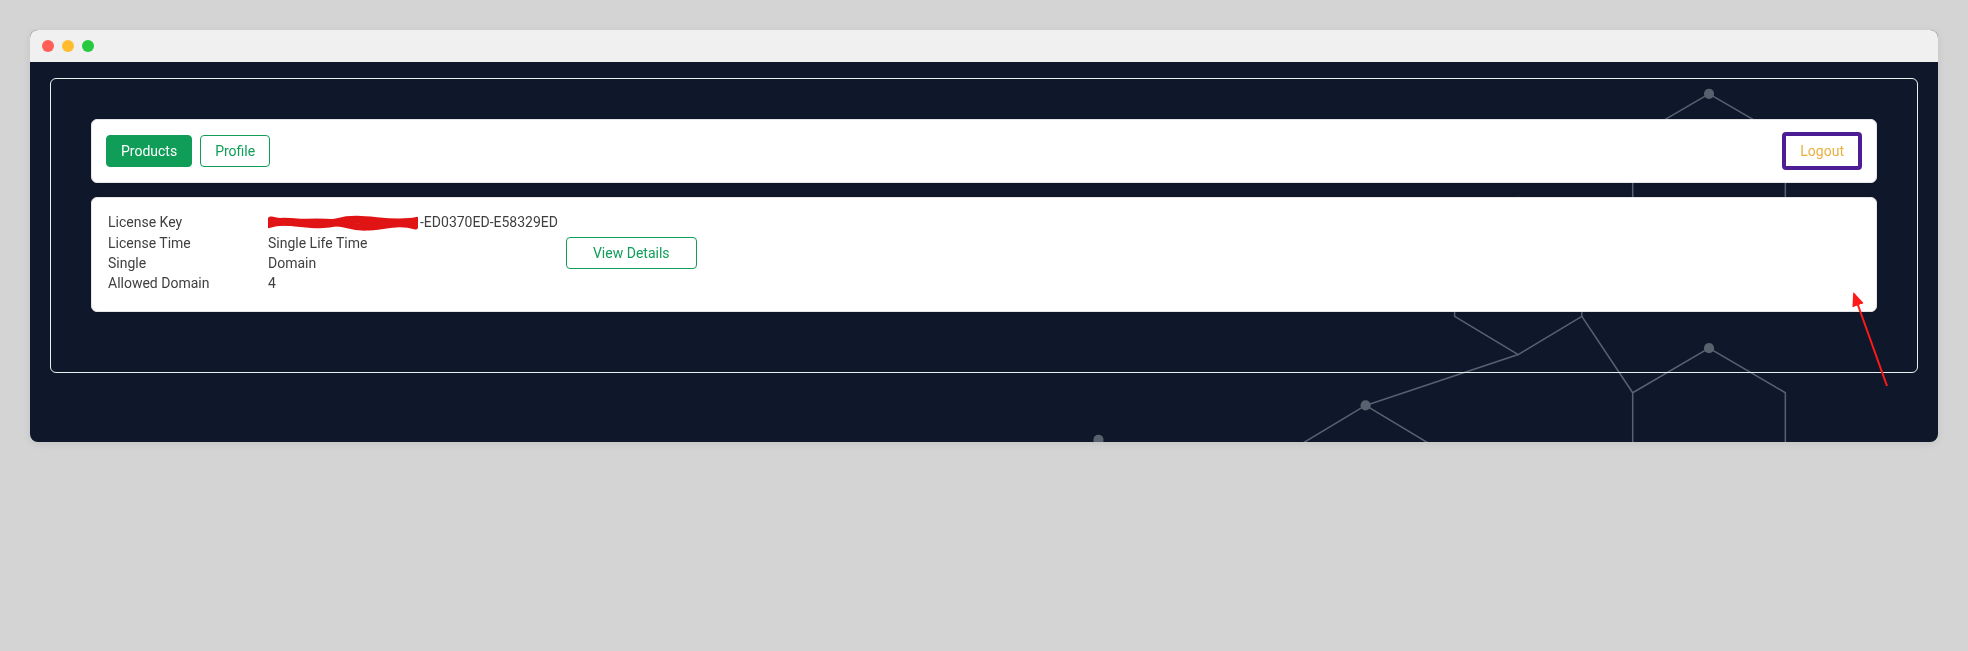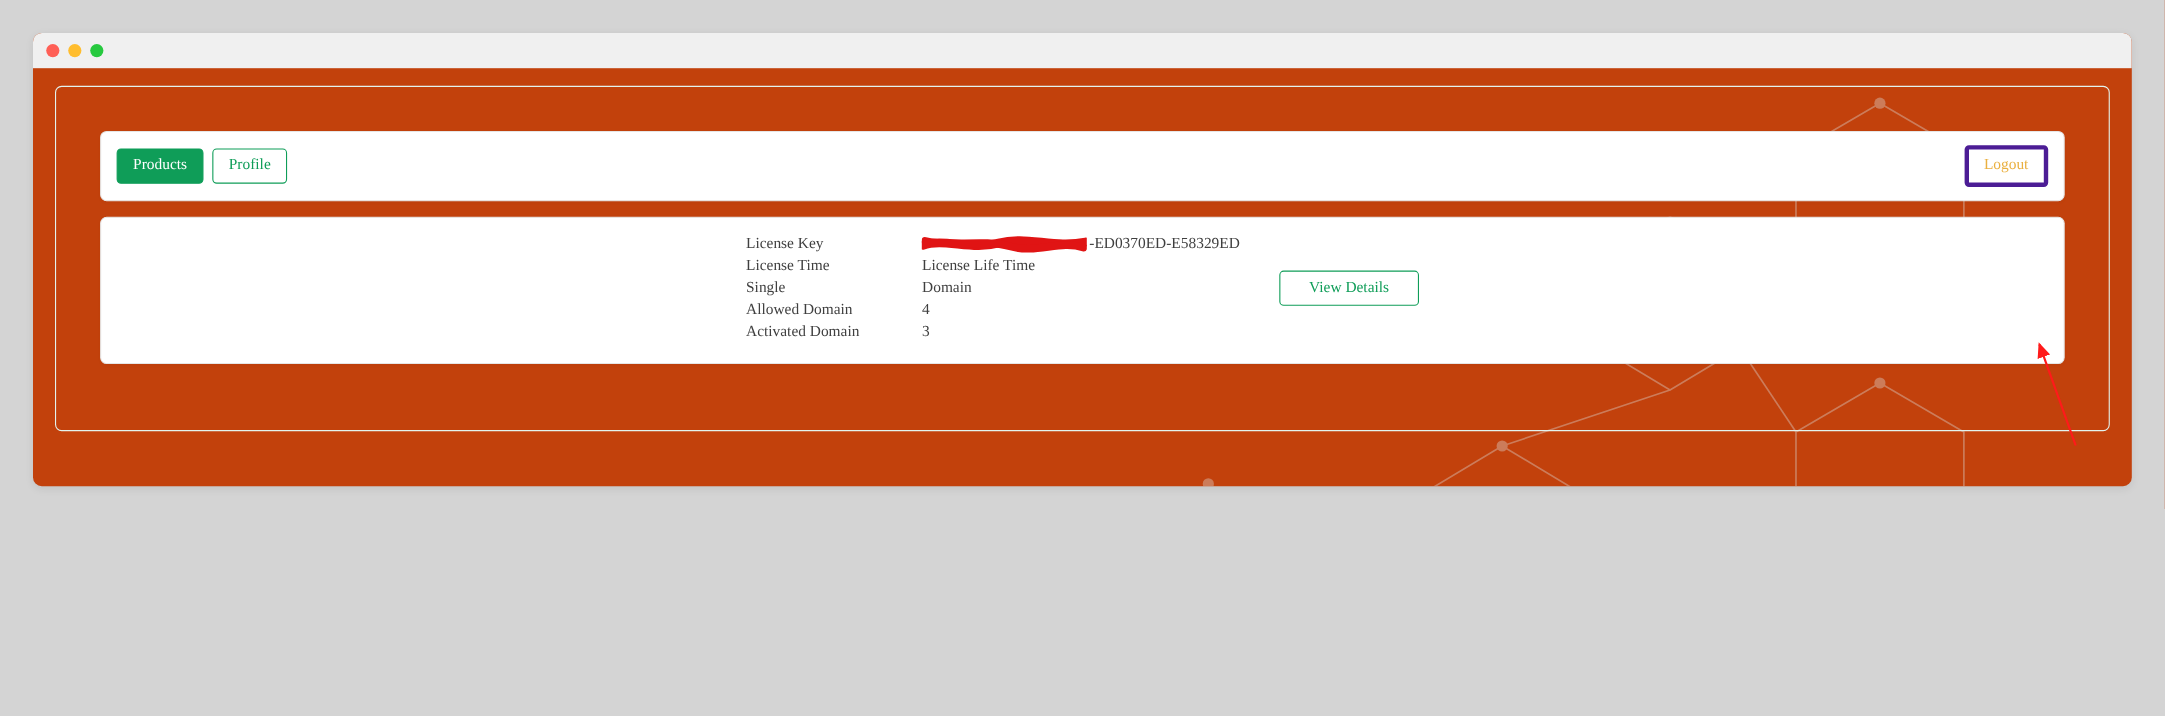--- a/index.html
+++ b/index.html
@@ -6,25 +6,24 @@
     body {
       font-family: -apple-system, BlinkMacSystemFont, "Segoe UI", Roboto, Arial, sans-serif;
       background: #d4d4d4;
       padding: 30px;
       color: #4a4a4a;
       font-size: 14px;
       min-height: 651px;
     }
 
     .browser-window {
-      background: #c2410c;
+      background: #0f172a;
       border-radius: 8px;
       overflow: hidden;
       box-shadow: 0 2px 8px rgba(0,0,0,0.08);
-      font-family: Liberation Serif, serif;
     }
 
     .titlebar {
       background: #f0f0f0;
       padding: 10px 12px;
       display: flex;
       align-items: center;
       gap: 8px;
     }
     .traffic-light { width: 12px; height: 12px; border-radius: 50%; }
@@ -103,22 +102,22 @@
     .product-card-header {
       padding: 10px 16px;
       border-bottom: 1px solid #ececec;
       color: #555;
     }
 
     .product-card-body {
       padding: 14px 16px 18px;
       display: flex;
       align-items: center;
-      justify-content: center;
-      gap: 36px;
+      justify-content: flex-start;
+      gap: 8px;
     }
 
     .kv-table { border-collapse: collapse; }
     .kv-table td { padding: 2px 0; vertical-align: top; }
     .kv-key { width: 160px; color: #3f3f3f; }
     .kv-val { color: #3f3f3f; }
 
     .redaction {
       display: inline-block;
       vertical-align: middle;
@@ -186,33 +185,29 @@
               <td class="kv-key">License Key</td>
               <td class="kv-val">
                 <svg class="redaction" width="150" height="16" viewBox="0 0 150 16">
                   <path d="M1 9 C 20 2, 45 14, 70 7 S 120 12, 149 6" stroke="#e01414" stroke-width="8" stroke-linecap="round" fill="none"></path>
                   <path d="M3 5 C 25 11, 55 3, 80 10 S 125 4, 147 11" stroke="#e01414" stroke-width="7" stroke-linecap="round" fill="none"></path>
                 </svg><span>-ED0370ED-E58329ED</span>
               </td>
             </tr>
             <tr>
               <td class="kv-key">License Time</td>
-              <td class="kv-val">License Life Time</td>
+              <td class="kv-val">Single Life Time</td>
             </tr>
             <tr>
               <td class="kv-key">Single</td>
               <td class="kv-val">Domain</td>
             </tr>
             <tr>
               <td class="kv-key">Allowed Domain</td>
               <td class="kv-val">4</td>
-            </tr>
-            <tr>
-              <td class="kv-key">Activated Domain</td>
-              <td class="kv-val">3</td>
             </tr>
           </tbody>
             </table>
 
           <span class="btn btn-outline-teal">View Details</span>
         </div>
       </div>
 
       <svg class="annotation-arrow" style="right:18px; bottom:-24px;" width="60" height="110" viewBox="0 0 60 110">
         <defs>

